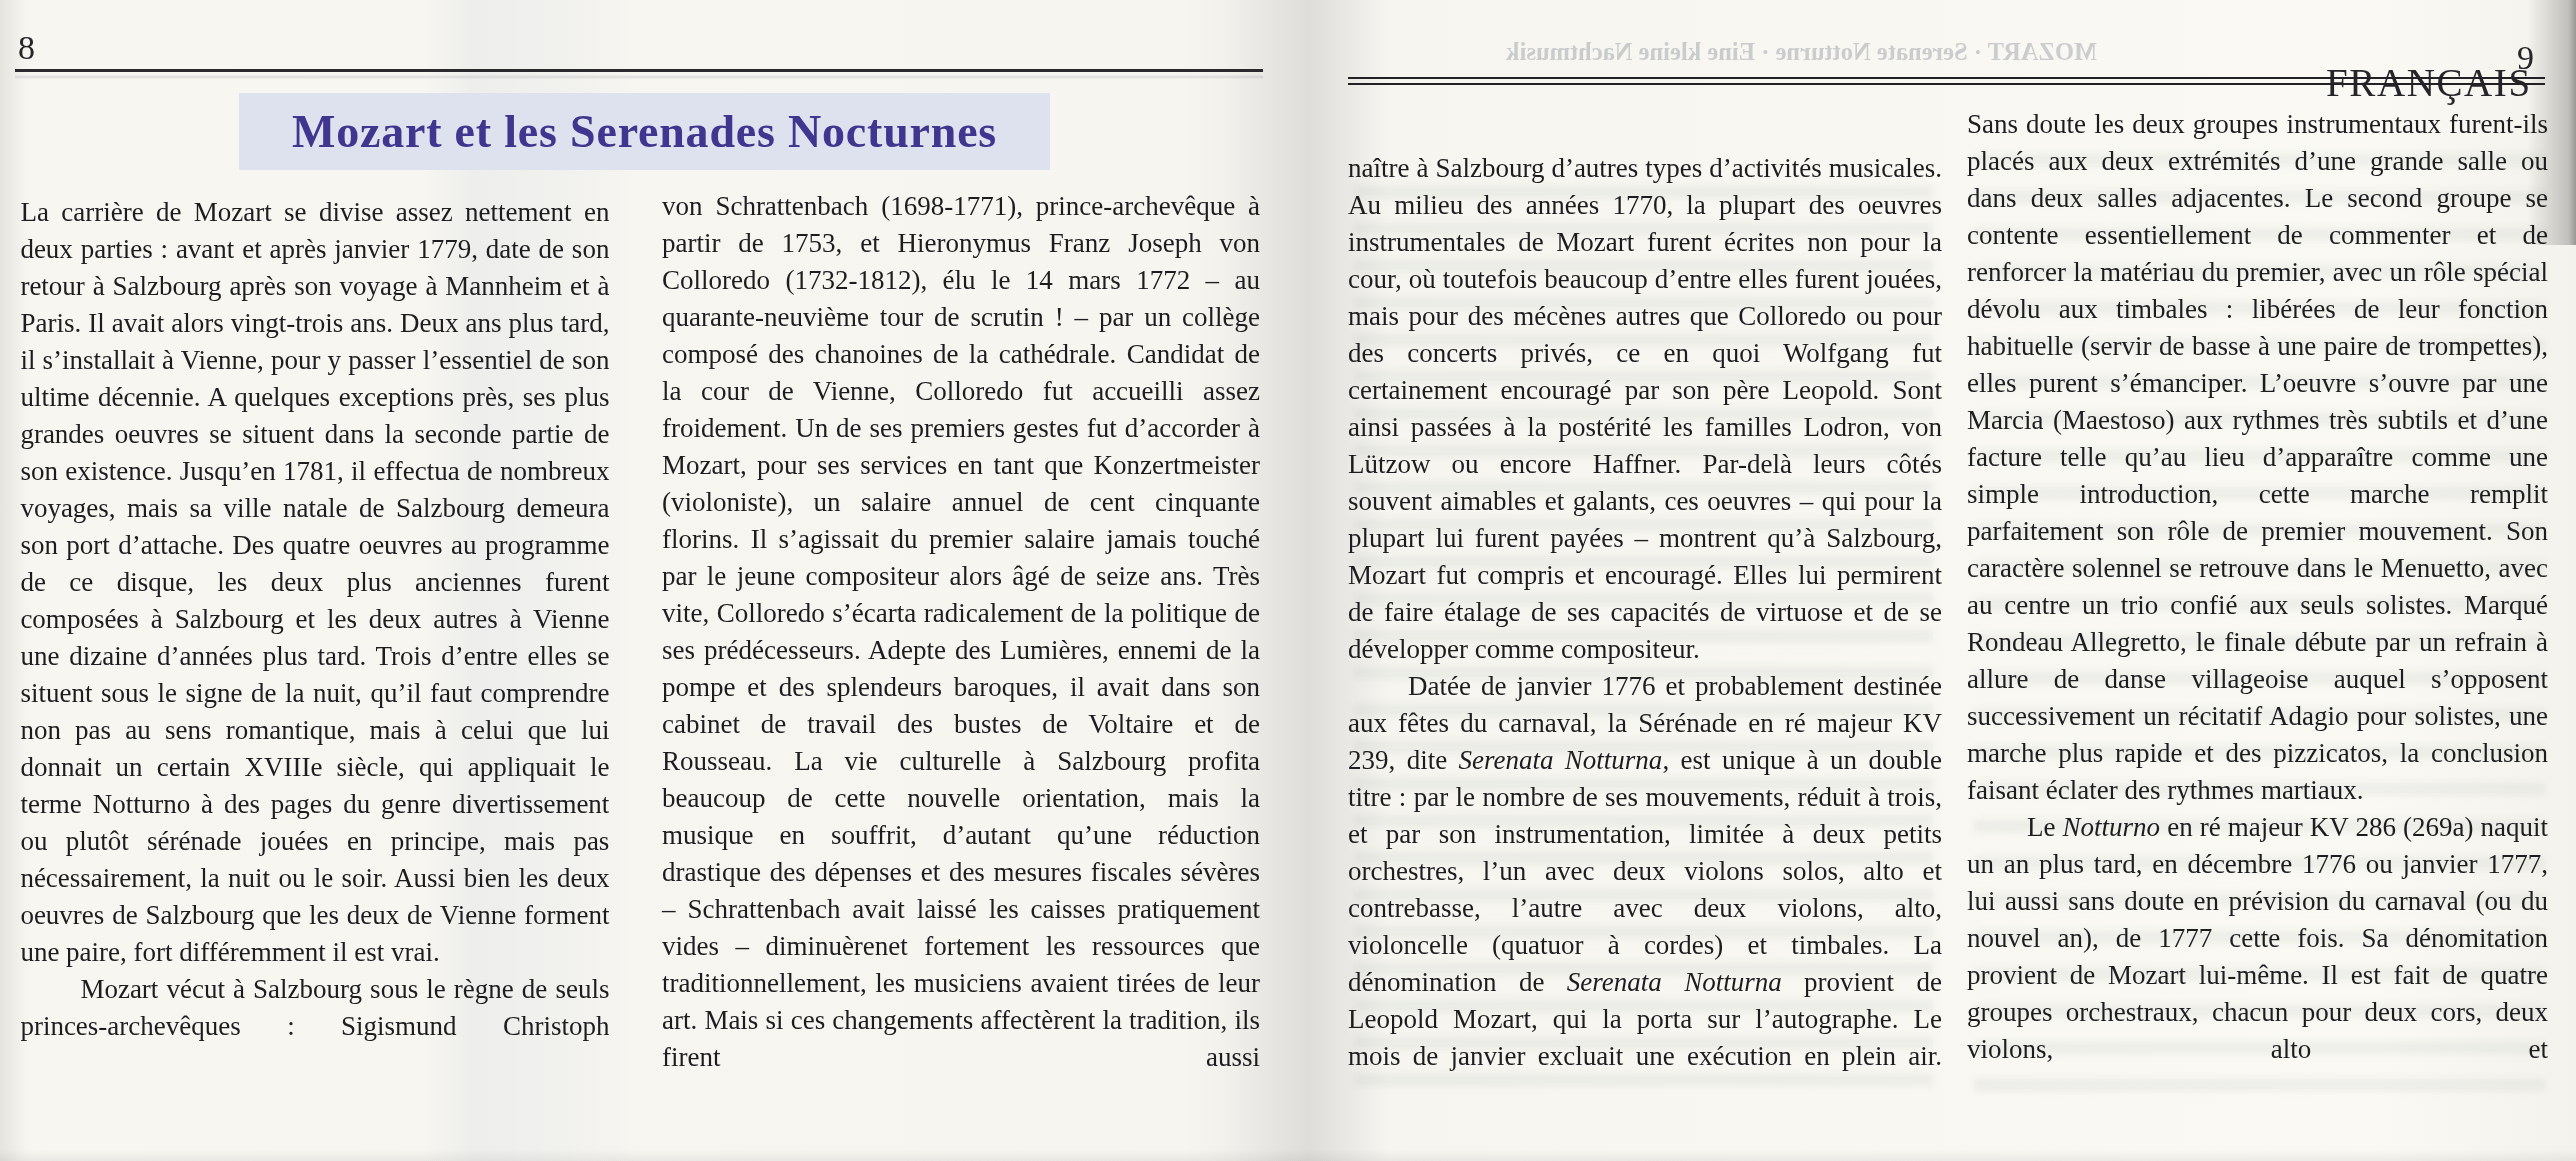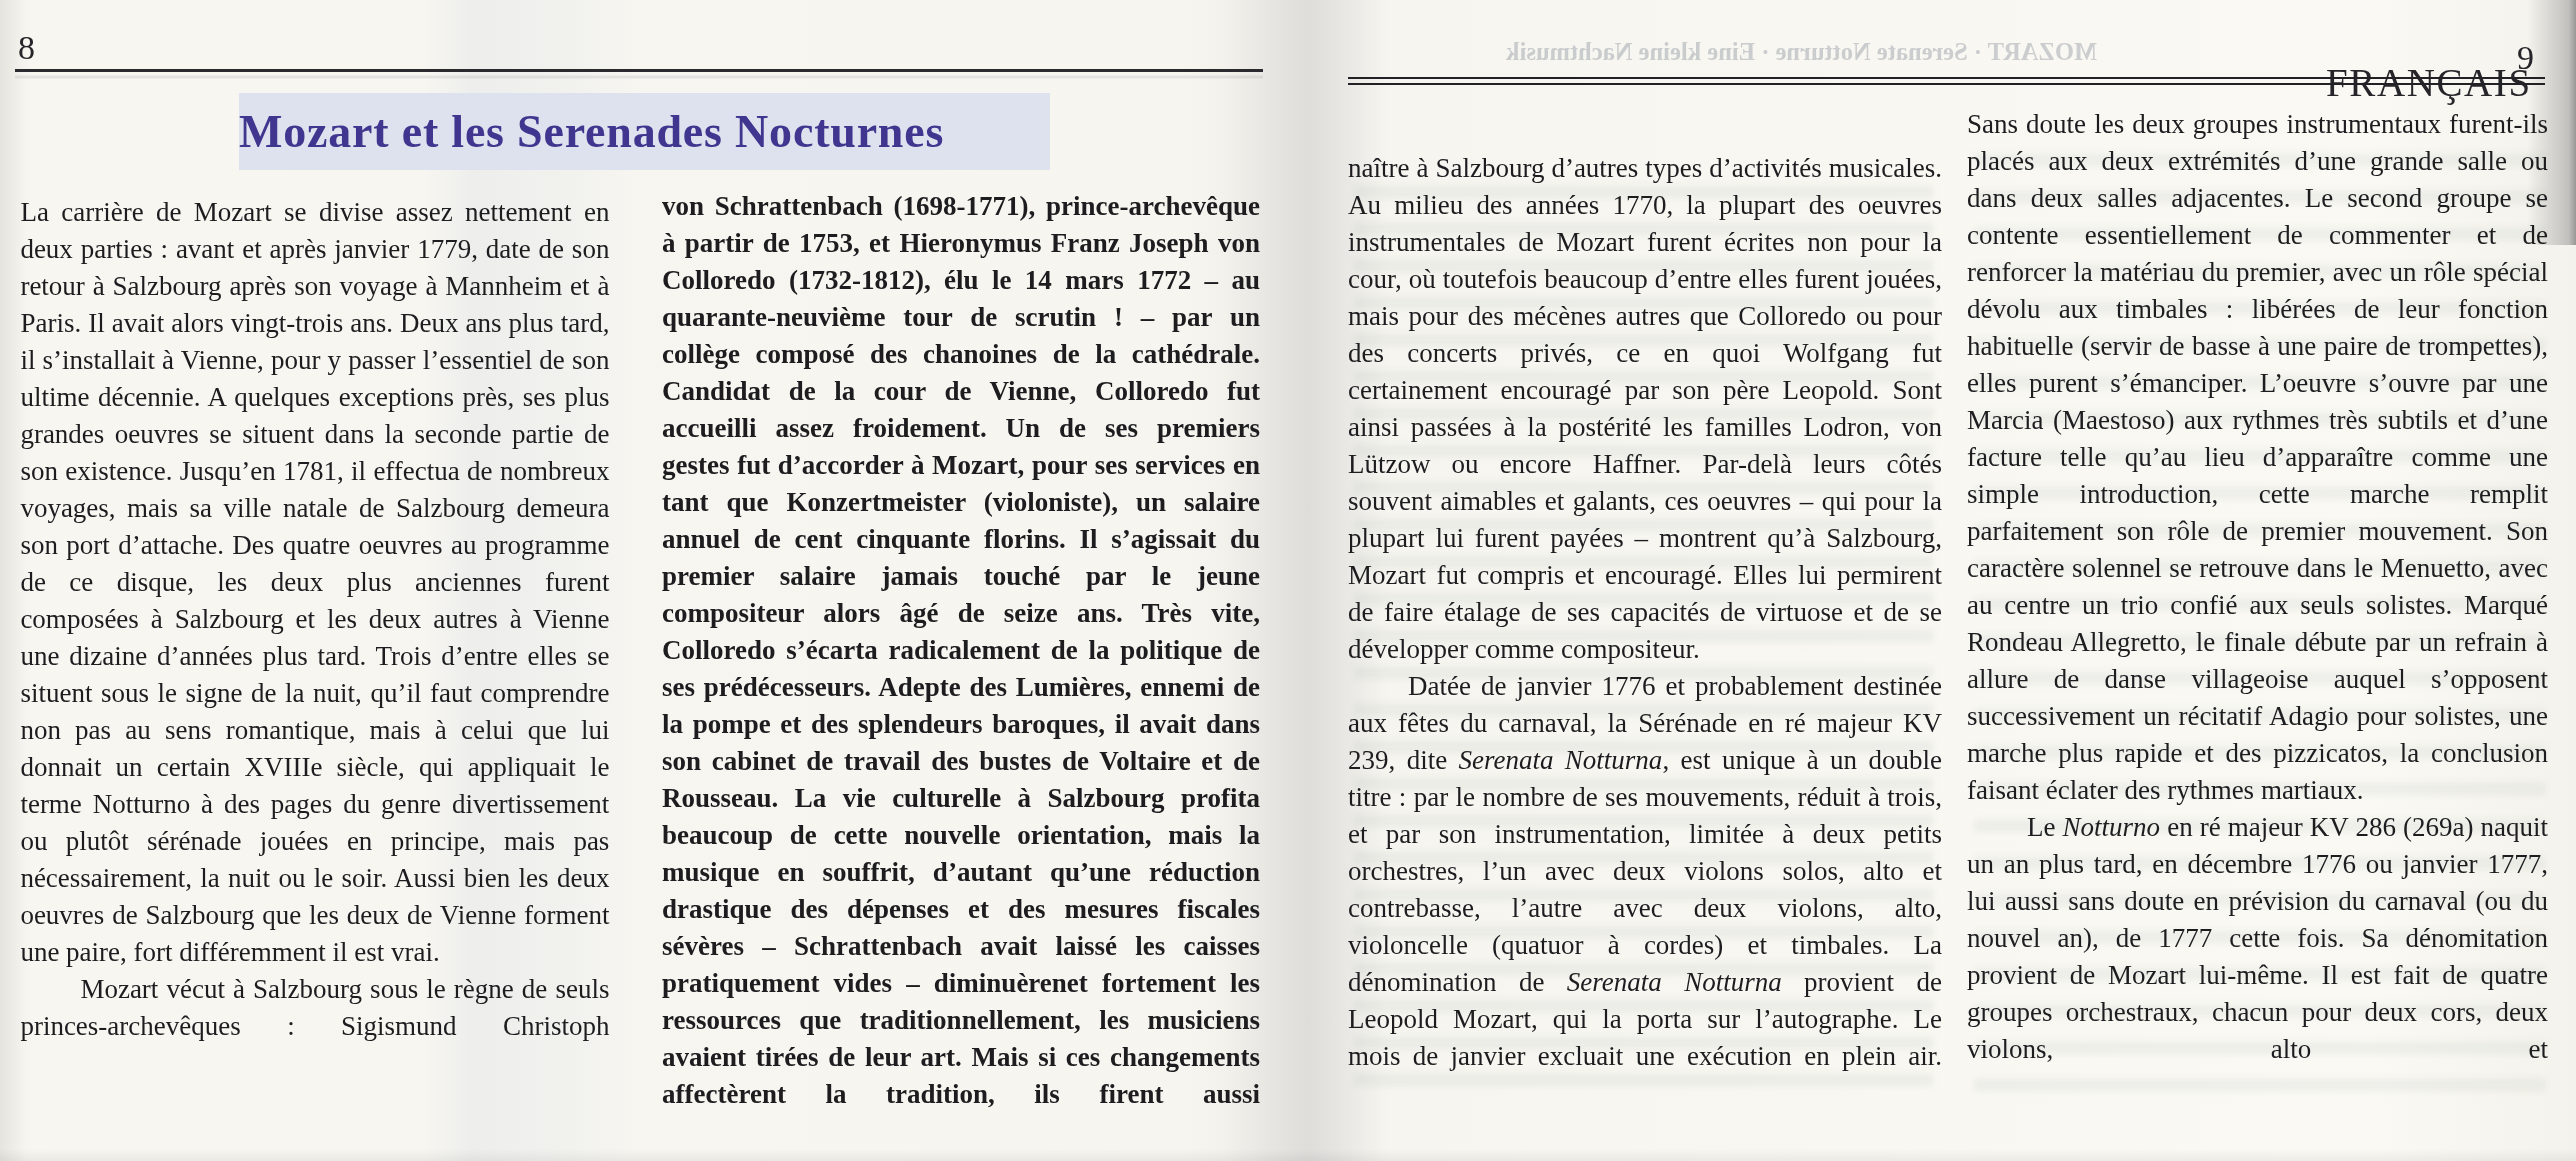--- a/index.html
+++ b/index.html
@@ -68,21 +68,21 @@
     font-weight: bold; font-size: 24.5px;
     color: rgba(105,115,130,0.32);
     filter: blur(0.6px);
     white-space: nowrap;
   }
 
   
   .title-band {
     position: absolute; left: 239px; top: 93px; width: 811px; height: 77px;
     background: #dde2ee;
-    display: flex; align-items: center; justify-content: flex-start;
+    display: flex; align-items: center; justify-content: center;
   }
   .page-title {
     font-size: 46px; font-weight: bold; color: #41368f;
     letter-spacing: 0.8px; white-space: nowrap;
   }
 
   
   .col {
     position: absolute;
     font-size: 27px; line-height: 37px;
@@ -131,21 +131,21 @@
     <div class="page-title" style="color: rgb(65, 54, 143);">Mozart et les Serenades Nocturnes</div>
   </div>
 
   <div class="bleed bleed3"></div>
   <div class="bleed bleed4"></div>
 
   <div class="col col1" style="color: rgb(29, 29, 32);">
       <div class="para"><span>La carrière de Mozart se divise assez nettement en deux parties : avant et après janvier 1779, date de son retour à Salzbourg après son voyage à Mannheim et à Paris. Il avait alors vingt-trois ans. Deux ans plus tard, il s’installait à Vienne, pour y passer l’essentiel de son ultime décennie. A quelques exceptions près, ses plus grandes oeuvres se situent dans la seconde partie de son existence. Jusqu’en 1781, il effectua de nombreux voyages, mais sa ville natale de Salzbourg demeura son port d’attache. Des quatre oeuvres au programme de ce disque, les deux plus anciennes furent composées à Salzbourg et les deux autres à Vienne une dizaine d’années plus tard. Trois d’entre elles se situent sous le signe de la nuit, qu’il faut comprendre non pas au sens romantique, mais à celui que lui donnait un certain XVIIIe siècle, qui appliquait le terme Notturno à des pages du genre divertissement ou plutôt sérénade jouées en principe, mais pas nécessairement, la nuit ou le soir. Aussi bien les deux oeuvres de Salzbourg que les deux de Vienne forment une paire, fort différemment il est vrai.</span></div>
       <div class="para indent jlast"><span>Mozart vécut à Salzbourg sous le règne de seuls princes-archevêques : Sigismund Christoph</span></div>
     </div>
-  <div class="col col2" style="color: rgb(29, 29, 32); font-weight: bold;">
+  <div class="col col2" style="color: rgb(29, 29, 32);">
       <div class="para jlast"><span>von Schrattenbach (1698-1771), prince-archevêque à partir de 1753, et Hieronymus Franz Joseph von Colloredo (1732-1812), élu le 14 mars 1772 – au quarante-neuvième tour de scrutin ! – par un collège composé des chanoines de la cathédrale. Candidat de la cour de Vienne, Colloredo fut accueilli assez froidement. Un de ses premiers gestes fut d’accorder à Mozart, pour ses services en tant que Konzertmeister (violoniste), un salaire annuel de cent cinquante florins. Il s’agissait du premier salaire jamais touché par le jeune compositeur alors âgé de seize ans. Très vite, Colloredo s’écarta radicalement de la politique de ses prédécesseurs. Adepte des Lumières, ennemi de la pompe et des splendeurs baroques, il avait dans son cabinet de travail des bustes de Voltaire et de Rousseau. La vie culturelle à Salzbourg profita beaucoup de cette nouvelle orientation, mais la musique en souffrit, d’autant qu’une réduction drastique des dépenses et des mesures fiscales sévères – Schrattenbach avait laissé les caisses pratiquement vides – diminuèrenet fortement les ressources que traditionnellement, les musiciens avaient tirées de leur art. Mais si ces changements affectèrent la tradition, ils firent aussi</span></div>
     </div>
   <div class="col col3" style="color: rgb(29, 29, 32); margin-top: 32px;">
       <div class="para"><span>naître à Salzbourg d’autres types d’activités musicales. Au milieu des années 1770, la plupart des oeuvres instrumentales de Mozart furent écrites non pour la cour, où toutefois beaucoup d’entre elles furent jouées, mais pour des mécènes autres que Colloredo ou pour des concerts privés, ce en quoi Wolfgang fut certainement encouragé par son père Leopold. Sont ainsi passées à la postérité les familles Lodron, von Lützow ou encore Haffner. Par-delà leurs côtés souvent aimables et galants, ces oeuvres – qui pour la plupart lui furent payées – montrent qu’à Salzbourg, Mozart fut compris et encouragé. Elles lui permirent de faire étalage de ses capacités de virtuose et de se développer comme compositeur.</span></div>
       <div class="para indent jlast"><span>Datée de janvier 1776 et probablement destinée aux fêtes du carnaval, la Sérénade en ré majeur KV 239, dite </span><span class="it">Serenata Notturna</span><span>, est unique à un double titre : par le nombre de ses mouvements, réduit à trois, et par son instrumentation, limitée à deux petits orchestres, l’un avec deux violons solos, alto et contrebasse, l’autre avec deux violons, alto, violoncelle (quatuor à cordes) et timbales. La dénomination de </span><span class="it">Serenata Notturna</span><span> provient de Leopold Mozart, qui la porta sur l’autographe. Le mois de janvier excluait une exécution en plein air.</span></div>
     </div>
   <div class="col col4" style="color: rgb(29, 29, 32);">
       <div class="para"><span>Sans doute les deux groupes instrumentaux furent-ils placés aux deux extrémités d’une grande salle ou dans deux salles adjacentes. Le second groupe se contente essentiellement de commenter et de renforcer la matériau du premier, avec un rôle spécial dévolu aux timbales : libérées de leur fonction habituelle (servir de basse à une paire de trompettes), elles purent s’émanciper. L’oeuvre s’ouvre par une Marcia (Maestoso) aux rythmes très subtils et d’une facture telle qu’au lieu d’apparaître comme une simple introduction, cette marche remplit parfaitement son rôle de premier mouvement. Son caractère solennel se retrouve dans le Menuetto, avec au centre un trio confié aux seuls solistes. Marqué Rondeau Allegretto, le finale débute par un refrain à allure de danse villageoise auquel s’opposent successivement un récitatif Adagio pour solistes, une marche plus rapide et des pizzicatos, la conclusion faisant éclater des rythmes martiaux.</span></div>
       <div class="para indent jlast"><span>Le </span><span class="it">Notturno</span><span> en ré majeur KV 286 (269a) naquit un an plus tard, en décembre 1776 ou janvier 1777, lui aussi sans doute en prévision du carnaval (ou du nouvel an), de 1777 cette fois. Sa dénomitation provient de Mozart lui-même. Il est fait de quatre groupes orchestraux, chacun pour deux cors, deux violons, alto et</span></div>
     </div>

